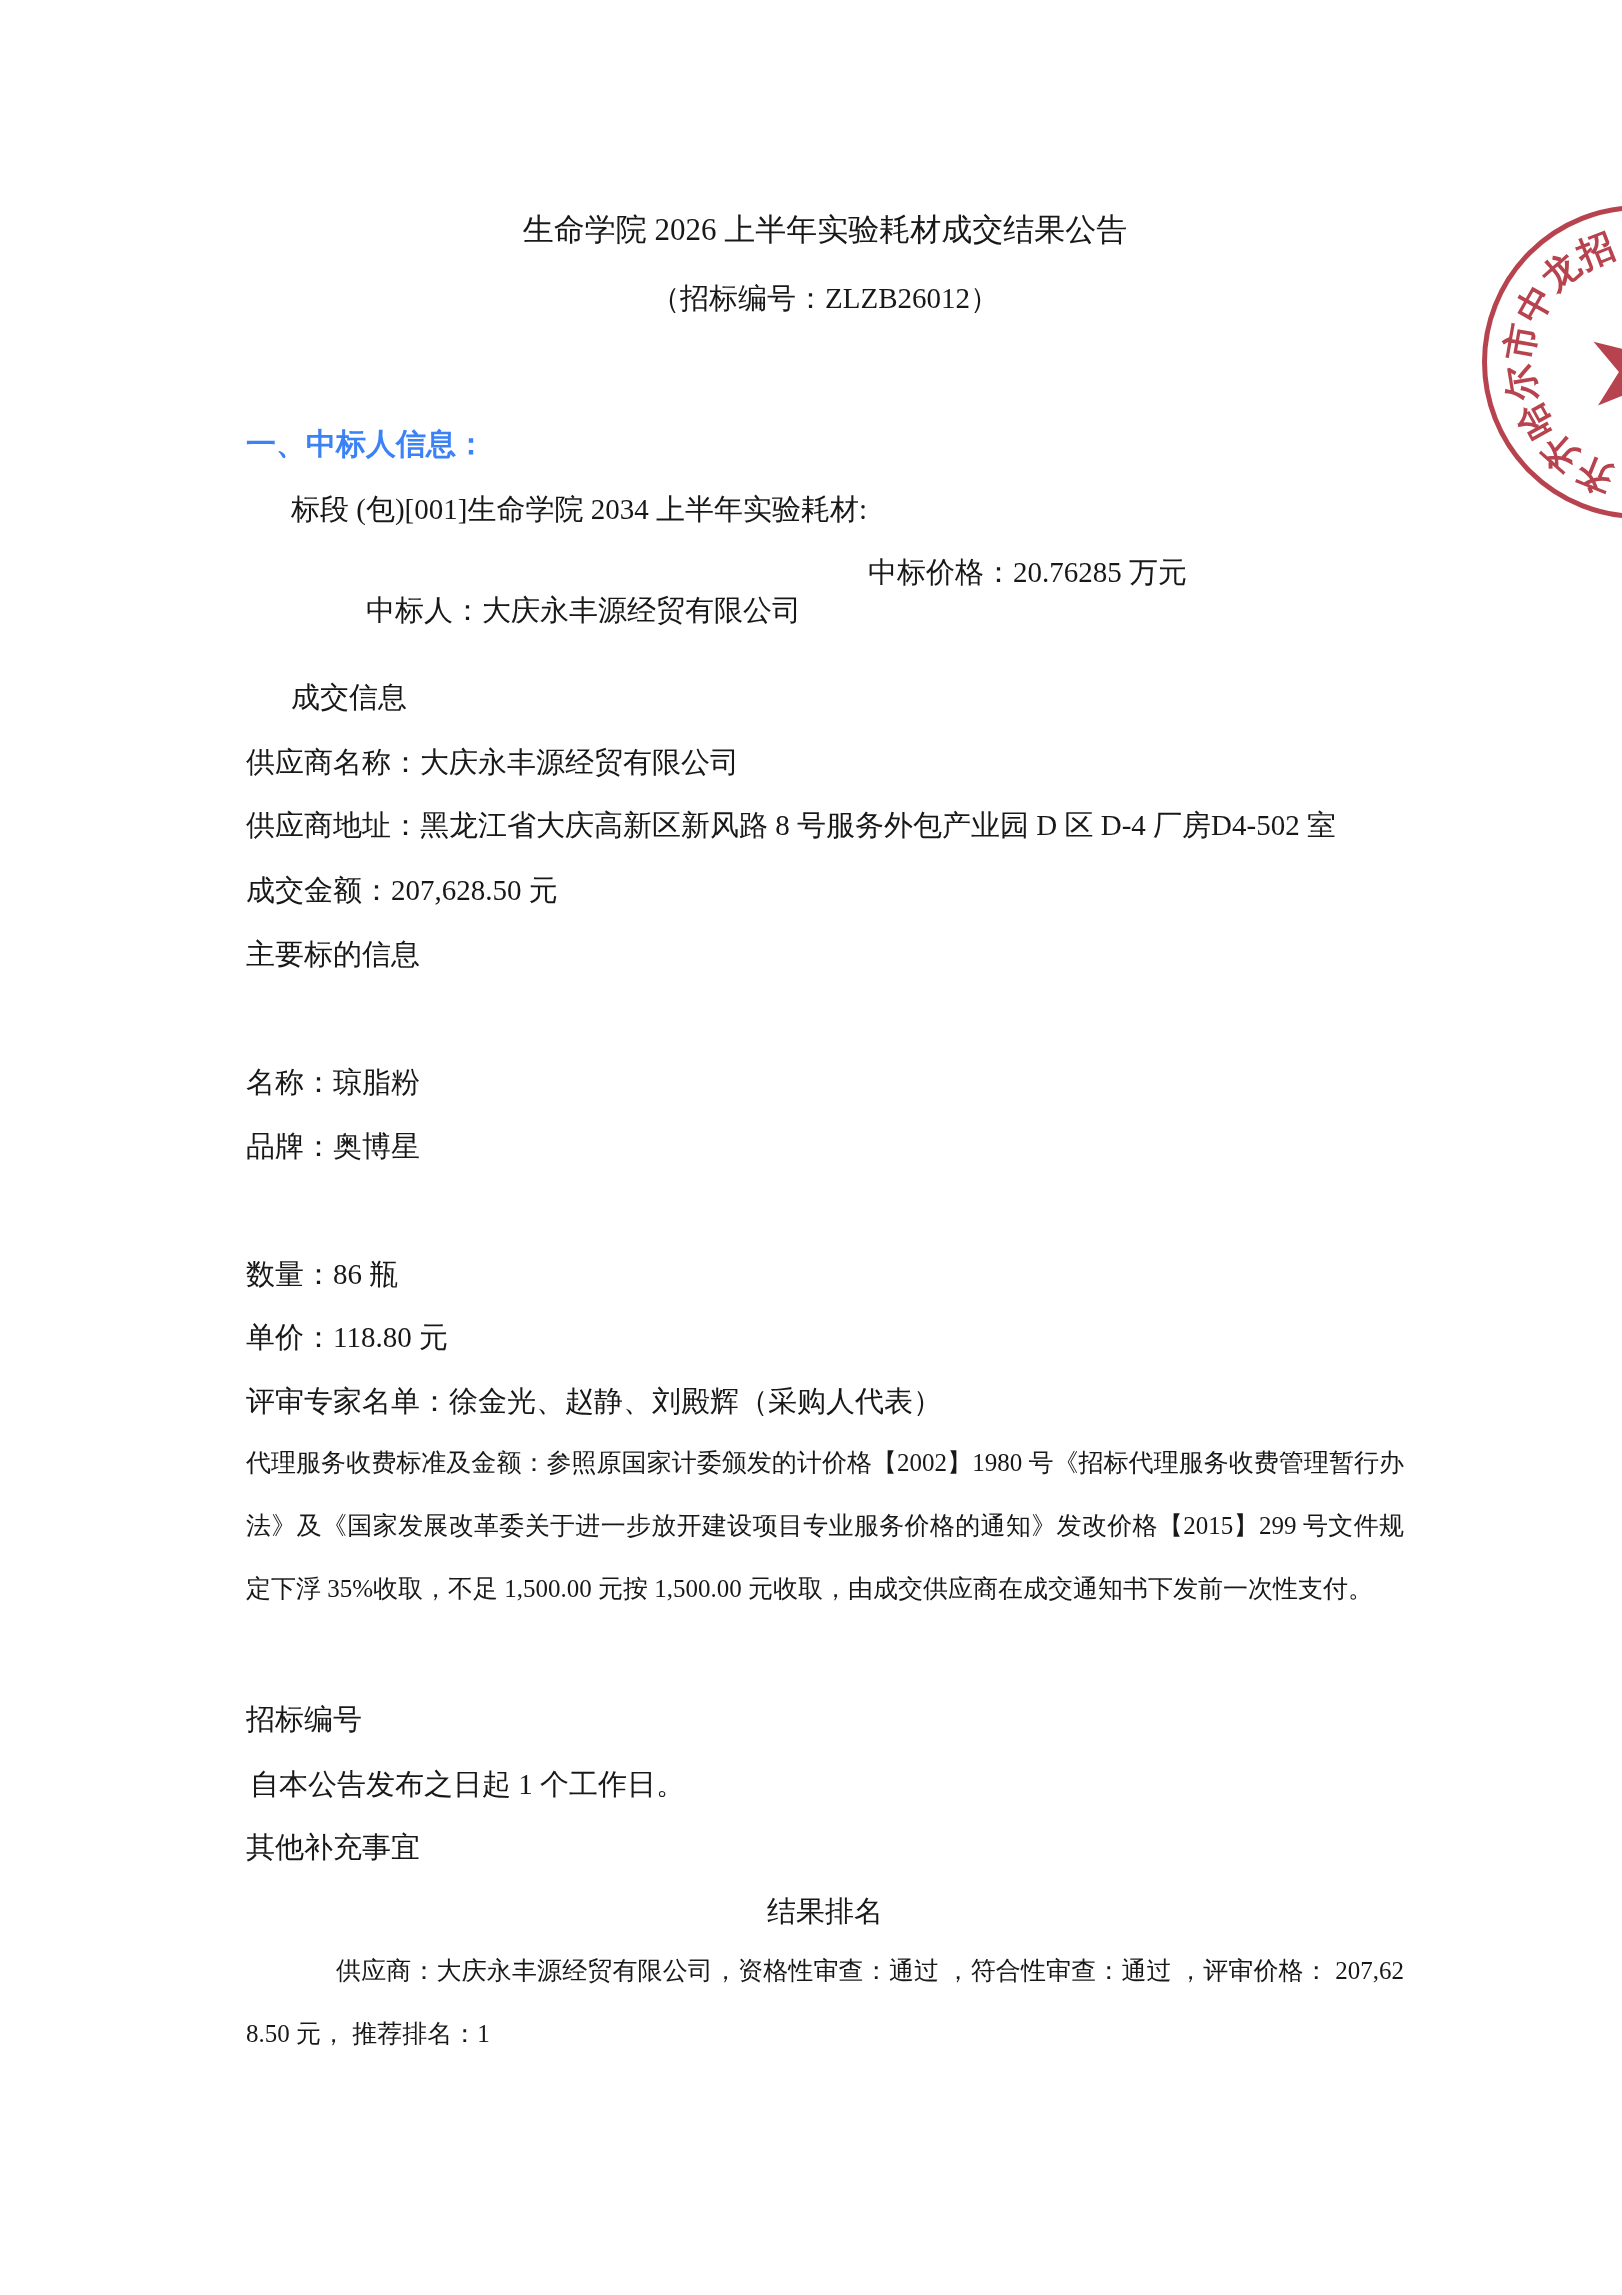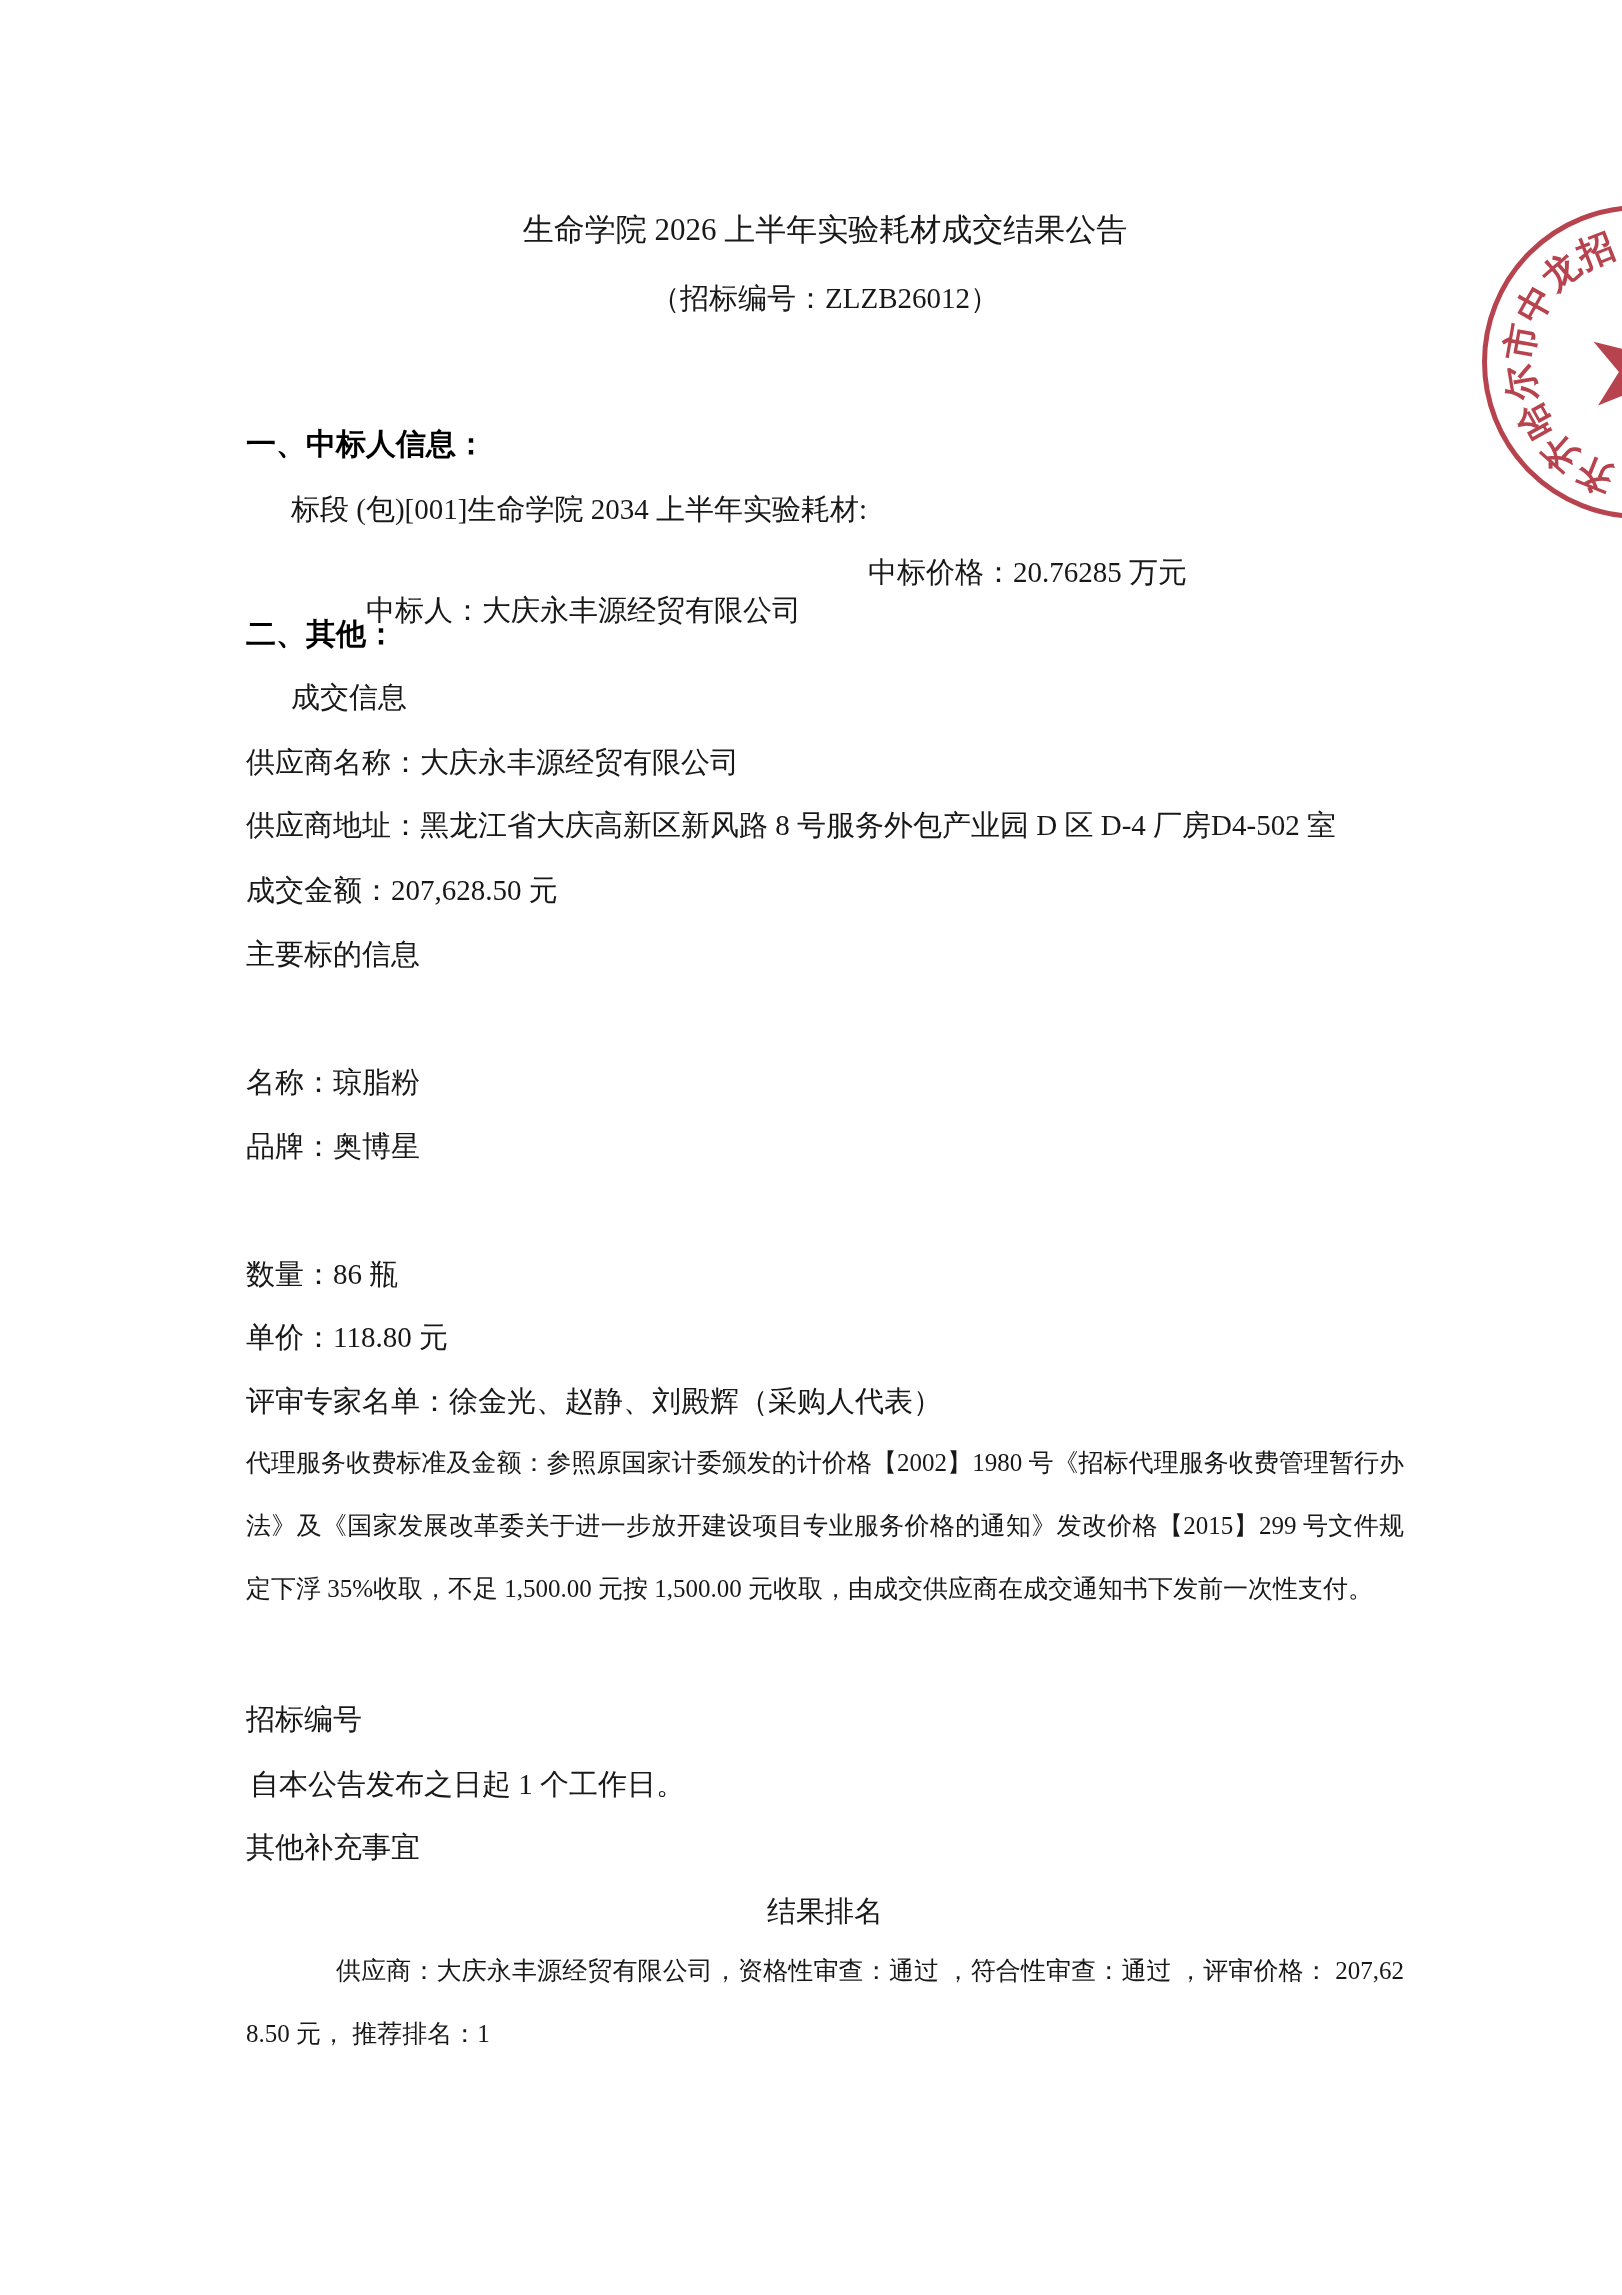--- a/index.html
+++ b/index.html
@@ -11,21 +11,21 @@
     font-family:"Liberation Serif","DejaVu Serif",serif;
     color:#181818;
   }
   .line{
     position:absolute;
     left:246px;width:1158px;
     font-size:29px;line-height:38px;
     white-space:pre;
   }
   .center{text-align:center;white-space:normal;}
-  .bold{font-weight:bold;color:#000000;}
+  .bold{font-weight:bold;color:#3b82f6;}
   .title{font-size:31px;}
   .h{font-size:30px;}
   .ind1{left:291px;}
   .ind2{left:337px;}
   .price-span{position:absolute;left:531px;top:0;text-align:center;}
   .para{
     position:absolute;left:246px;width:1158px;
     font-size:25px;line-height:63px;
     text-align:justify;text-justify:inter-ideograph;
     word-break:break-all;
@@ -75,21 +75,20 @@
 
   <div class="line bold h" style="top:425px">一、中标人信息：</div>
 
   <div class="line ind1" style="top:490px">标段 (包)[001]生命学院 2034 上半年实验耗材:</div>
 
   <div class="line ind2" style="top:553px">
     <span>中标人：大庆永丰源经贸有限公司</span>
     <span class="price-span">中标价格：20.76285 万元</span>
   </div>
 
-  <div class="line bold h" style="top:615px">二、其他：</div>
 
   <div class="line ind1" style="top:678px">成交信息</div>
 
   <div class="line" style="top:743px">供应商名称：大庆永丰源经贸有限公司</div>
 
   <div class="line" style="top:806px">供应商地址：黑龙江省大庆高新区新风路 8 号服务外包产业园 D 区 D-4 厂房D4-502 室</div>
 
   <div class="line" style="top:871px">成交金额：207,628.50 元</div>
 
   <div class="line" style="top:935px">主要标的信息</div>

